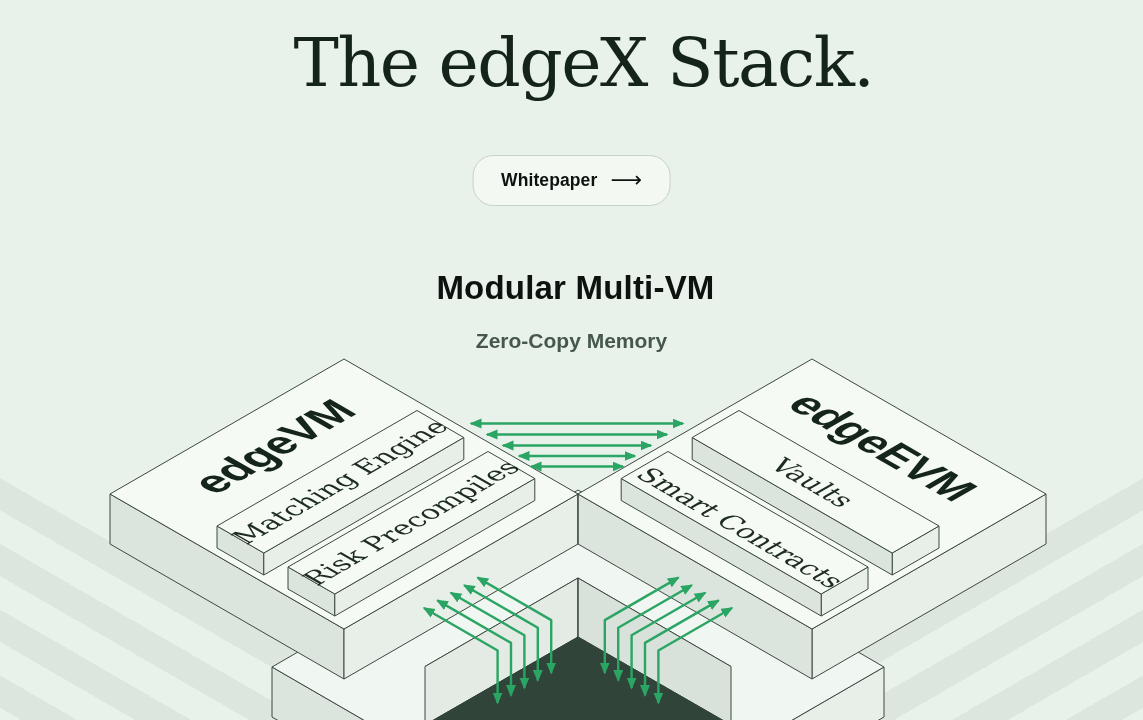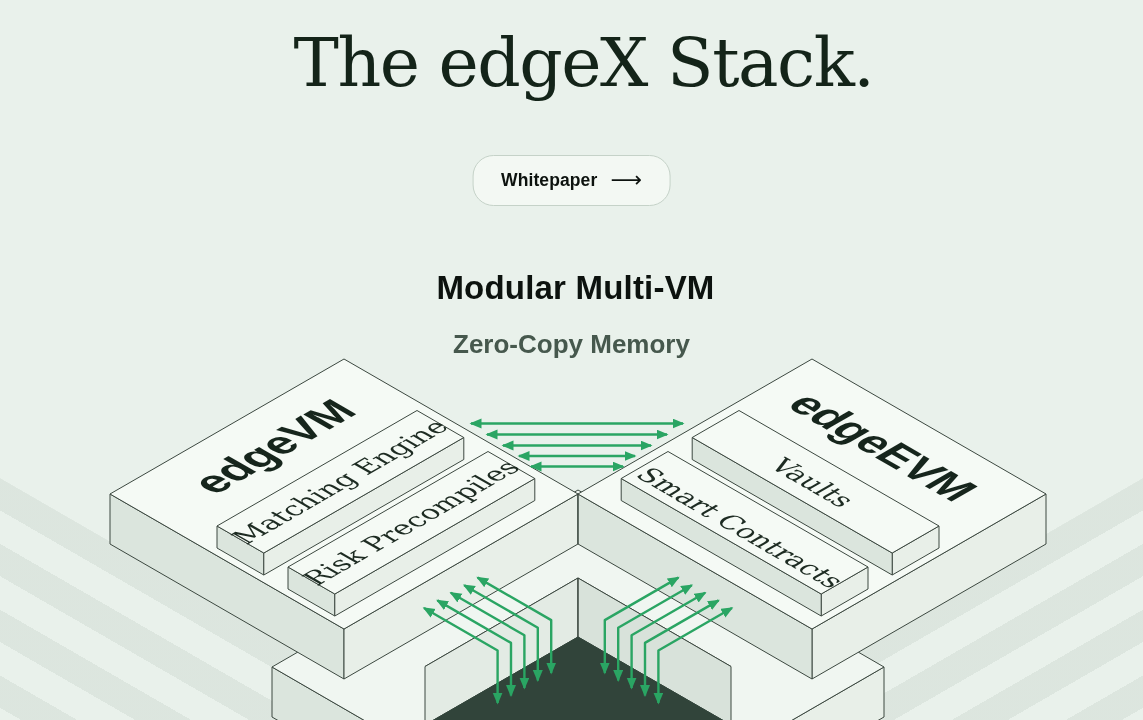--- a/index.html
+++ b/index.html
@@ -29,21 +29,21 @@
   .cta{position:absolute;top:155px;left:50%;transform:translateX(-50%);z-index:3;
     display:inline-flex;align-items:center;gap:13px;height:51px;padding:0 28px;
     background:var(--button-bg);border:1px solid var(--button-border);border-radius:21px;
     cursor:pointer;color:var(--button-text);}
   .cta .lbl{font-size:17.5px;font-weight:700;letter-spacing:.1px;}
   .cta .arr{font-size:22px;line-height:1;transform:translateY(-1px);}
 
   .section-heading{position:absolute;top:269px;left:0;width:100%;text-align:center;z-index:3;
     font-size:33px;font-weight:700;letter-spacing:.2px;color:var(--heading);padding-left:8px;}
   .section-sub{position:absolute;top:329px;left:0;width:100%;text-align:center;z-index:3;
-    font-size:26px;font-weight:600;color:var(--subheading);}
+    font-size:21px;font-weight:600;color:var(--subheading);}
 
   svg.scene{position:absolute;left:0;top:0;z-index:2;}
   .face{stroke:var(--outline);stroke-width:1;stroke-linejoin:round;}
   .f-top{fill:var(--face-top);}
   .f-sw{fill:var(--face-sw);}
   .f-se{fill:var(--face-se);}
   .f-base{fill:var(--base-top);}
   .f-wall-l{fill:#e3ebe4;stroke:var(--outline);stroke-width:1;}
   .f-wall-r{fill:#d8e2da;stroke:var(--outline);stroke-width:1;}
   .f-pit{fill:var(--pit-floor);stroke:var(--pit-floor);}

